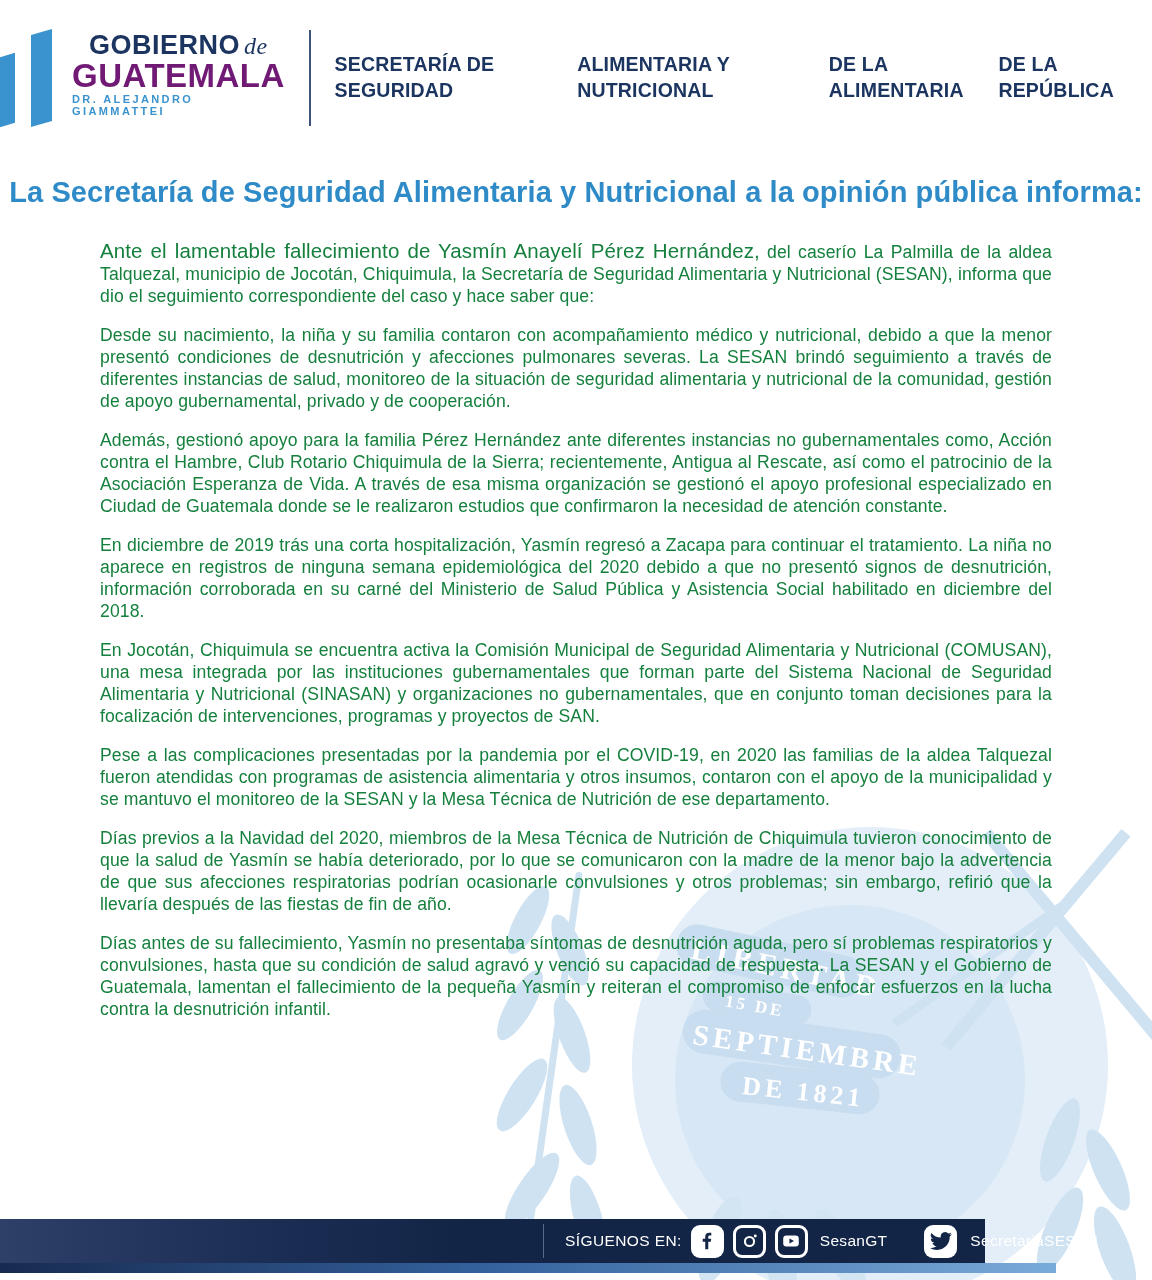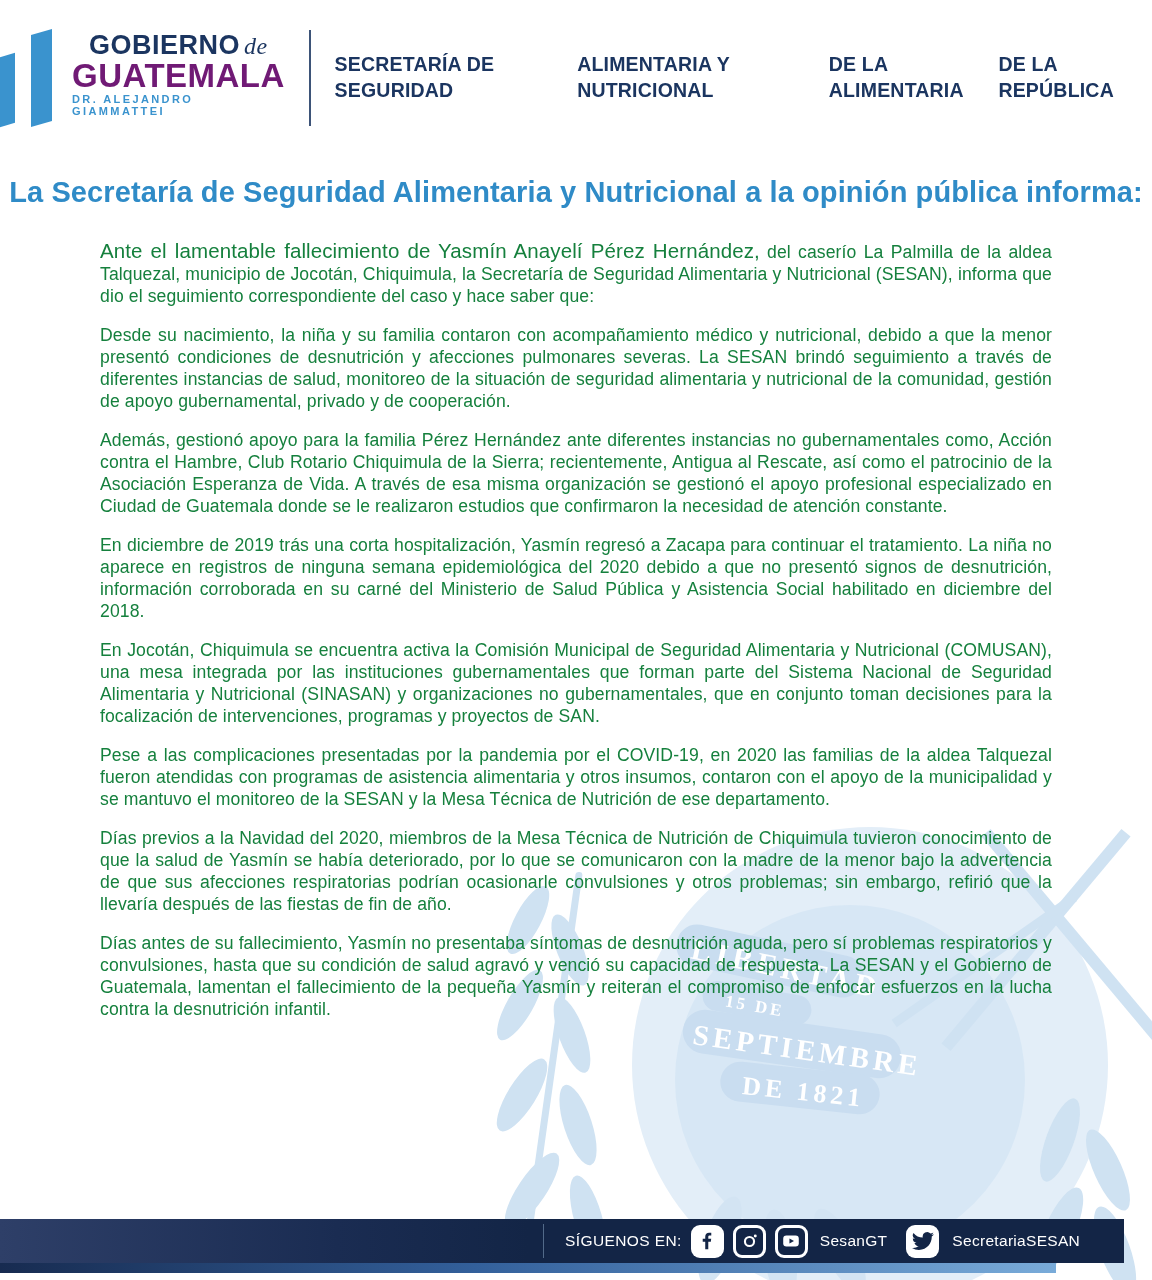--- a/index.html
+++ b/index.html
@@ -34,32 +34,32 @@
   }
   
   .content{
     position:absolute;top:240px;left:100px;width:952px;z-index:1;
     color:#15803d;font-size:17.6px;line-height:22px;text-align:justify;letter-spacing:.1px;
   }
   .content p{margin:0 0 17px 0;}
   .lead{font-size:20.5px;}
   
   .footer{
-    position:absolute;left:0;top:1219px;width:1124px;height:44px;z-index:2;
+    position:absolute;left:0;top:1219px;width:985px;height:44px;z-index:2;
     background:linear-gradient(90deg,#2e3f68 0%,#1a2c52 30%,#132546 47%,#132546 100%);
     display:flex;align-items:center;
   }
   .footer-divider{position:absolute;left:543px;top:5px;bottom:5px;width:1px;background:rgba(160,190,220,.45);}
   .follow{display:flex;align-items:center;gap:9px;margin-left:565px;}
   .follow-label{color:#ffffff;font-size:15.5px;font-weight:500;letter-spacing:.4px;white-space:nowrap;}
   .tile{width:33px;height:33px;border-radius:9px;display:flex;align-items:center;justify-content:center;box-sizing:border-box;flex:0 0 auto;cursor:pointer;}
   .tile.solid{background:#ffffff;}
   .tile.outline{border:3px solid #ffffff;background:transparent;}
   .handle{color:#ffffff;font-size:15.5px;font-weight:500;letter-spacing:.3px;white-space:nowrap;}
-  .handle.h1{margin:0 10px 0 3px;text-align:center;}
+  .handle.h1{margin:0 28px 0 3px;text-align:center;}
   .handle.h2{margin-left:4px;}
   .strip{
     position:absolute;left:0;top:1263px;width:1056px;height:10px;z-index:2;
     background:linear-gradient(90deg,#172b50 0%,#33609b 45%,#79abd9 100%);
   }
 </style>
 </head>
 <body>
 
 <div class="page">

